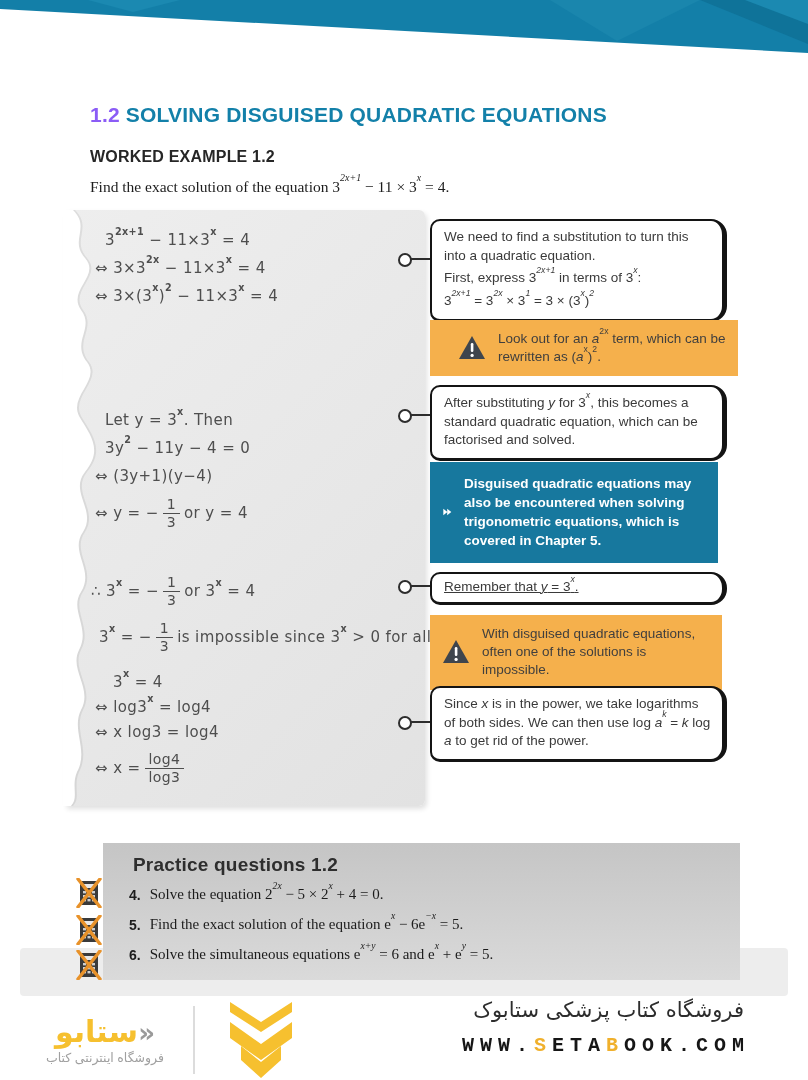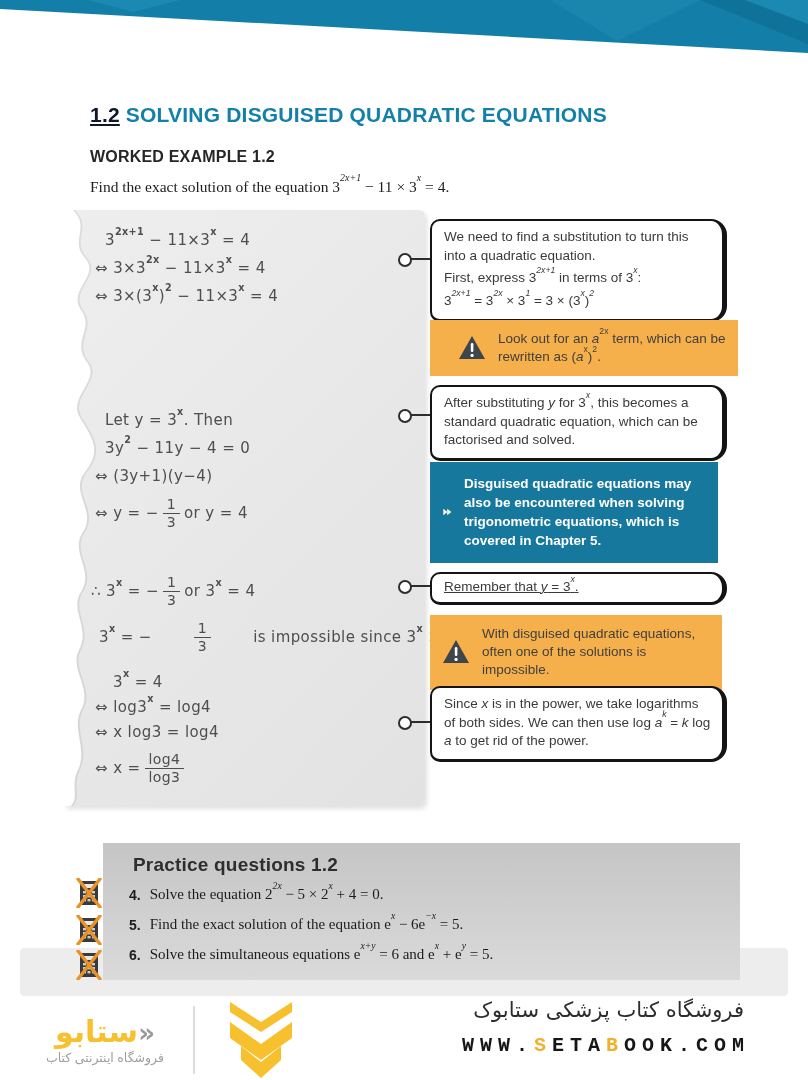--- a/index.html
+++ b/index.html
@@ -5,21 +5,21 @@
   html,body{margin:0;padding:0;}
   body{width:808px;height:1080px;background:#fff;position:relative;overflow:hidden;
        font-family:"Liberation Sans","DejaVu Sans",sans-serif;}
   .abs{position:absolute;}
 
   
   #band{left:0;top:0;width:808px;height:56px;}
 
   
   #section-title{left:90px;top:103px;font-size:21px;font-weight:bold;letter-spacing:.2px;}
-  #section-title .num{color:#0f172a;text-decoration:underline;}
+  #section-title .num{color:#8b5cf6;}
   #section-title .ttl{color:#1380a9;}
   #we-title{left:90px;top:148px;font-size:16px;font-weight:bold;color:#262626;letter-spacing:.2px;}
   #problem{left:90px;top:178px;font-size:15.5px;color:#1c1c1c;
            font-family:"Liberation Serif","DejaVu Serif",serif;}
   .serif sup, .callout sup, .q sup{font-style:italic;}
   sup{font-size:64%;position:relative;top:-.45em;line-height:0;}
 
   
   #panel{left:65px;top:210px;width:360px;height:596px;
          background:linear-gradient(135deg,#eeeeee 0%,#e7e7e7 60%,#e2e2e2 100%);
@@ -130,21 +130,21 @@
 
   <div id="g3" class="mg">
     <div class="fline" style="margin-left:26px;">
       <span>∴ 3<sup>x</sup> = −</span>
       <span class="frac">
         <span class="num">1</span>
         <span class="den">3</span>
       </span>
       <span> or 3<sup>x</sup> = 4</span>
     </div>
-    <div class="fline" style="margin-left:34px;gap:38px;">
+    <div class="fline" style="margin-left:34px;">
       <span>3<sup>x</sup> = −</span>
       <span class="frac">
         <span class="num">1</span>
         <span class="den">3</span>
       </span>
       <span> is impossible since 3<sup>x</sup> &gt; 0 for all x.</span>
     </div>
   </div>
 
   <div id="g4" class="mg">

